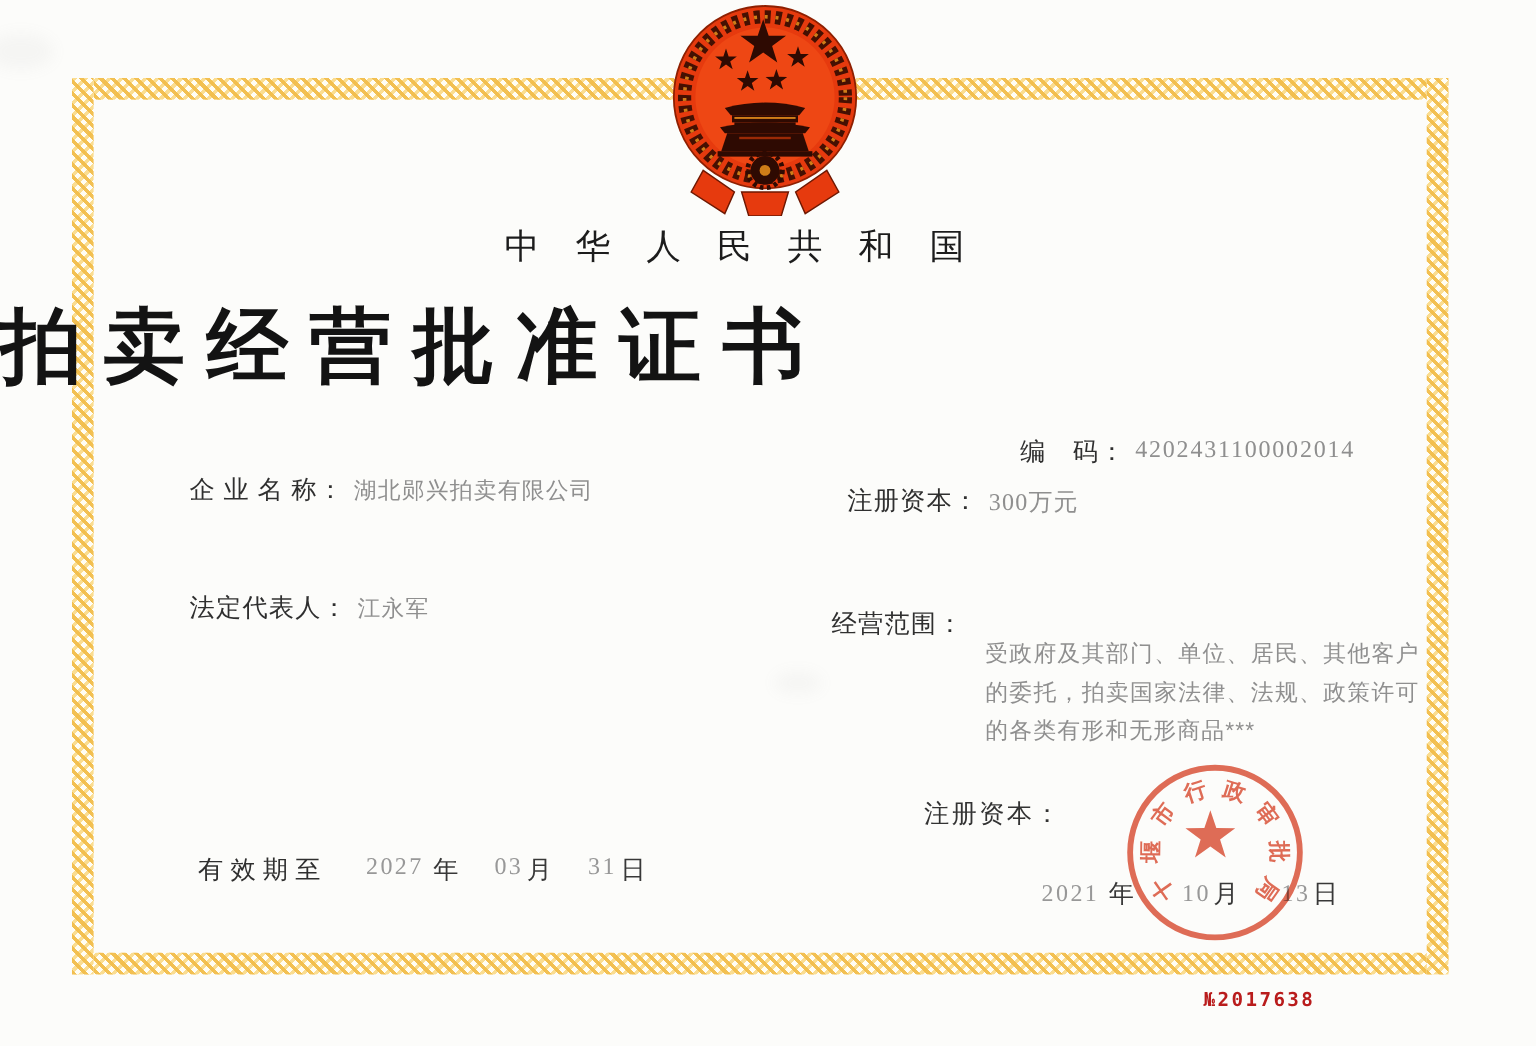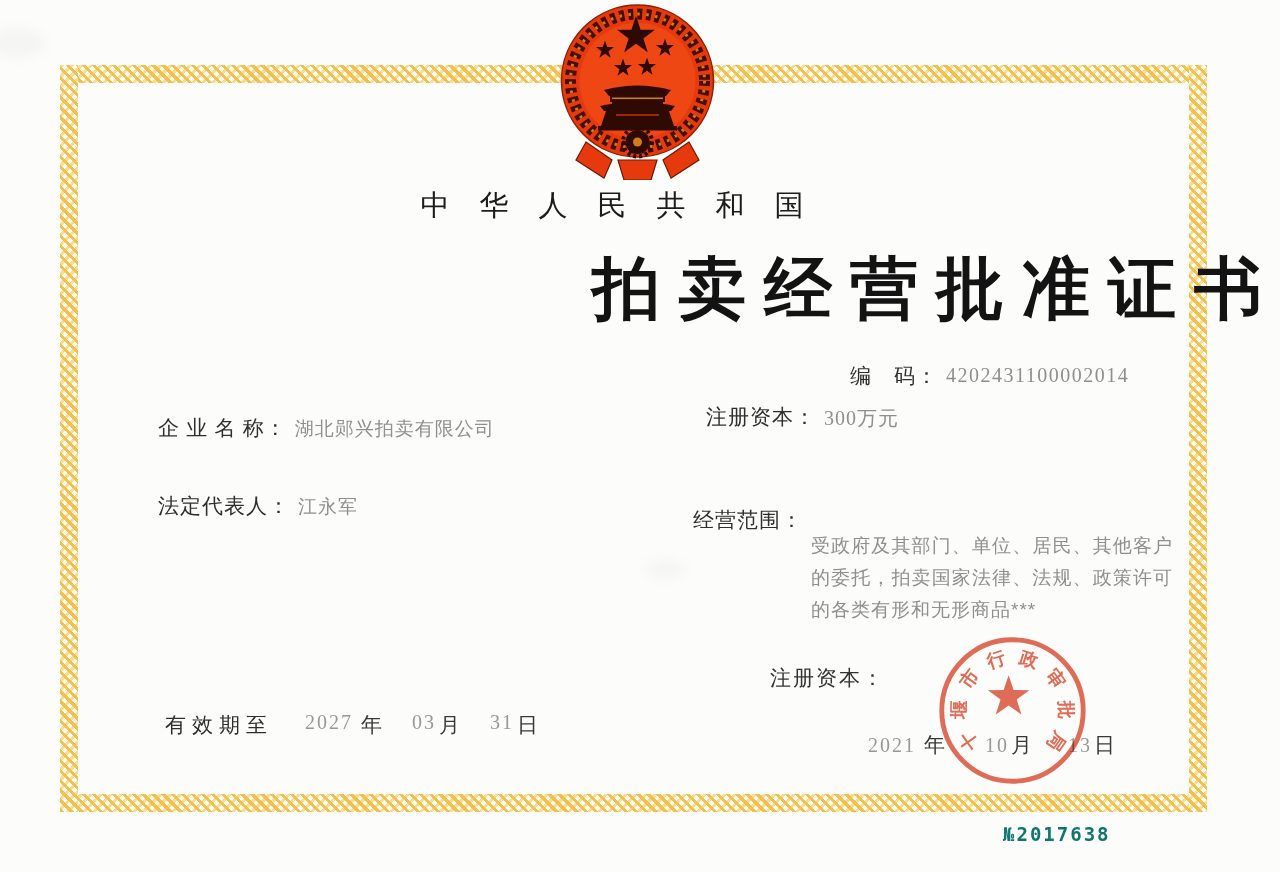--- a/index.html
+++ b/index.html
@@ -24,22 +24,22 @@
   .bstrip.right  { right:0; top:0; width:18px; height:100%; }
 
   .emblem { position:absolute; left:556px; top:2px; width:163px; height:178px; }
 
   .country {
     position:absolute; left:0; top:186px; width:1224px; padding-left:30px;
     text-align:center; font-size:29px; letter-spacing:30px; color:#1c1c1c;
     font-family:Liberation Sans, sans-serif;
   }
   .cert-title {
-    position:absolute; left:0; top:244px; width:100%; padding-left:18px;
-    text-align:right; font-size:68px; font-weight:900; letter-spacing:18px;
+    position:absolute; left:0; top:244px; width:100%; padding-left:0;
+    text-align:left; font-size:68px; font-weight:900; letter-spacing:18px;
     color:#131313; font-family:"Liberation Sans","DejaVu Sans",sans-serif;
   }
 
   .row { position:absolute; display:flex; align-items:flex-start; white-space:nowrap; }
   .lbl {
     font-size:21px; color:#2f2f2f; letter-spacing:1px;
     font-family:"Liberation Serif","DejaVu Serif",serif;
   }
   .val {
     font-size:19px; color:#8f8f8f; margin-left:8px; margin-top:2px;
@@ -52,21 +52,21 @@
   .unit { font-size:21px; color:#383838; font-family:"Liberation Serif","DejaVu Serif",serif; }
 
   .issuer-lbl { position:absolute; left:770px; top:664px; font-size:21px; color:#333; letter-spacing:2px; }
 
   .seal { position:absolute; left:935px; top:633px; width:155px; height:155px;
           mix-blend-mode:multiply; opacity:.92; }
 
   .serial {
     position:absolute; left:1003px; top:823px;
     font-family:"DejaVu Sans Mono","Liberation Mono",monospace;
-    font-size:19px; font-weight:bold; letter-spacing:2px; color:#0f766e;
+    font-size:16px; font-weight:bold; letter-spacing:2px; color:#b91c1c;
   }
 
   .smudge { position:absolute; background:#9a9a9a; opacity:.07; border-radius:50%; filter:blur(6px); }
 </style>
 </head>
 <body>
 
 <div class="page">
 
   <div class="border-frame">
@@ -111,34 +111,34 @@
   </svg>
 
   <div class="country">中华人民共和国</div>
   <div class="cert-title">拍卖经营批准证书</div>
 
   <div class="row" style="left:850px; top:362px;">
     <span class="lbl">编　码：</span>
     <span class="val numval" style="letter-spacing:1.5px;">4202431100002014</span>
   </div>
 
-  <div class="row" style="left:158px; top:414px;">
+  <div class="row" style="left:158px; top:394px;">
     <span class="lbl">企 业 名 称：</span>
     <span class="val">湖北郧兴拍卖有限公司</span>
   </div>
   <div class="row" style="left:158px; top:492px;">
     <span class="lbl">法定代表人：</span>
     <span class="val">江永军</span>
   </div>
 
   <div class="row" style="left:706px; top:403px;text-align:right;">
     <span class="lbl">注册资本：</span>
     <span class="val numval">300万元</span>
   </div>
-  <div class="row" style="left:693px; top:506px;">
+  <div class="row" style="left:693px; top:506px;gap:10px;">
     <span class="lbl">经营范围：</span>
     <span class="val scope-val">受政府及其部门、单位、居民、其他客户的委托，拍卖国家法律、法规、政策许可的各类有形和无形商品***</span>
   </div>
 
   <div class="issuer-lbl">注册资本：</div>
 
   <div class="row" style="left:165px; top:711px;">
     <span class="lbl" style="letter-spacing:6px;">有效期至</span>
     <span class="num" style="margin-left:32px;text-align:center;">2027</span>
     <span class="unit" style="margin-left:8px;">年</span>

